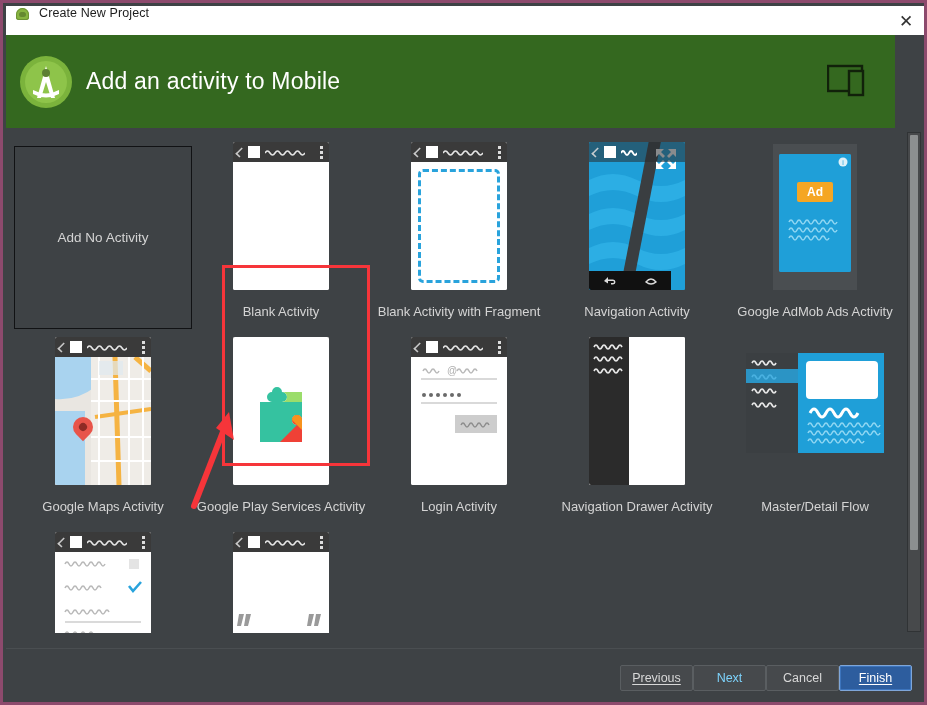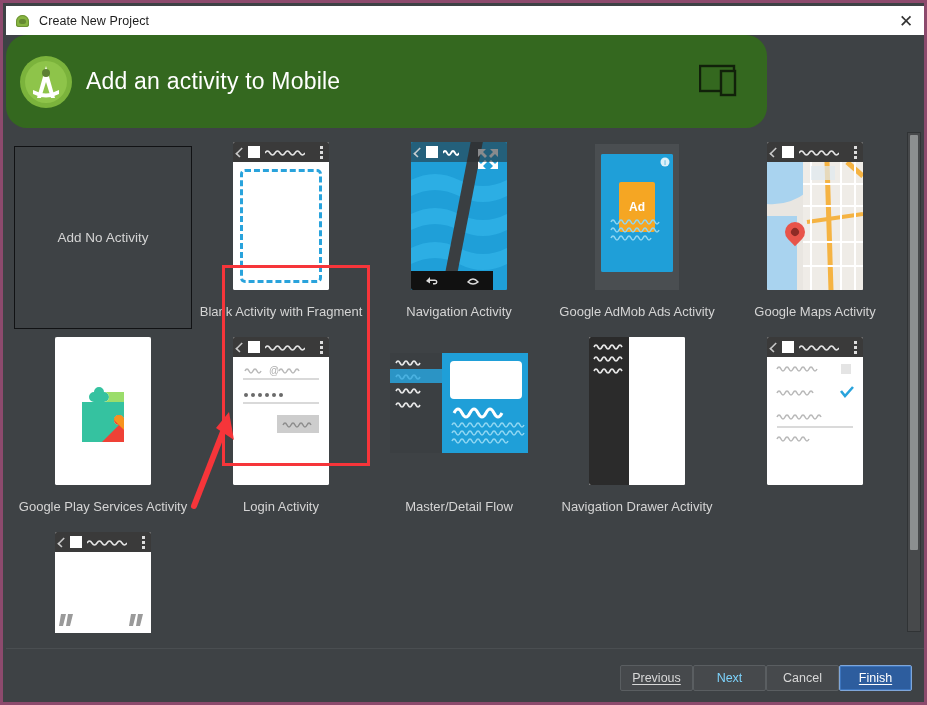--- a/index.html
+++ b/index.html
@@ -26,21 +26,21 @@
   }
 
   
   .titlebar {
     position: absolute;
     left: 3px; top: 3px;
     width: 921px;
     height: 29px;
     background: #ffffff;
     display: flex;
-    align-items: center;
+    align-items: flex-start;
     box-sizing: border-box;
   }
   .titlebar-icon {
     width: 16px; height: 16px;
     margin-left: 9px; margin-right: 8px;
     position: relative;
     flex: 0 0 auto;
   }
   .titlebar-icon .droid {
     position: absolute;
@@ -74,27 +74,26 @@
     font-size: 17px;
     color: #333;
     line-height: 1;
     cursor: pointer;
   }
 
   
   .header {
     position: absolute;
     left: 3px; top: 32px;
-    width: 761px;
+    width: 889px;
     height: 93px;
     background: #34681f;
     display: flex;
     align-items: center;
     box-sizing: border-box;
-    border-radius: 21px;
   }
   .header-logo {
     position: relative;
     width: 52px; height: 52px;
     margin-left: 14px;
     flex: 0 0 auto;
   }
   .header-logo .circle {
     position: absolute;
     left: 0; top: 0;
@@ -276,21 +275,21 @@
 
   
   .admob-screen { position:absolute; inset:0; background:#1f9fd8; }
   .ad-badge {
     position: absolute;
     left: 50%; top: 28px;
     transform: translateX(-50%);
     background: #f5a623;
     color: #ffffff;
     font-size: 12px;
-    padding: 18px 10px;
+    padding: 3px 10px;
     border-radius: 2px;
     font-weight: bold;
   }
   .pin {
     position: absolute;
     left: 18px; top: 60px;
     width: 20px; height: 20px;
     background: #e8544a;
     border-radius: 50% 50% 50% 0;
     transform: rotate(-45deg);
@@ -433,20 +432,40 @@
   <div class="content">
     <div class="gallery">
       <div class="grid">
 
         <div class="cell" style="padding-top:12px;">
           <div class="no-activity">
             <span>Add No Activity</span>
           </div>
         </div>
 
+        <div class="cell">
+          <div class="thumb">
+            <div class="phone">
+              <div class="appbar">
+                <div class="back"></div>
+                <div class="sq"></div>
+                <svg class="squig" viewBox="0 0 40 7" preserveAspectRatio="none">
+                  <path d="M0 4 q2.5 -4 5 0 t5 0 t5 0 t5 0 t5 0 t5 0 t5 0 t5 0" stroke="#e6e6e6" stroke-width="1.6" fill="none"></path>
+                </svg>
+                <div class="dots">
+                    <i></i>
+                    <i></i>
+                    <i></i>
+                  </div>
+              </div>
+              <div class="screen"></div>
+            </div>
+          </div>
+          <div class="cell-label">Blank Activity</div>
+        </div>
 
         <div class="cell">
           <div class="thumb">
             <div class="phone">
               <div class="appbar">
                 <div class="back"></div>
                 <div class="sq"></div>
                 <svg class="squig" viewBox="0 0 40 7" preserveAspectRatio="none">
                   <path d="M0 4 q2.5 -4 5 0 t5 0 t5 0 t5 0 t5 0 t5 0 t5 0 t5 0" stroke="#e6e6e6" stroke-width="1.6" fill="none"></path>
                 </svg>
@@ -617,20 +636,54 @@
                   <rect x="44" y="58" width="42" height="18" fill="#cdcdcd"></rect>
                   <path d="M50 68 q2 -4 4 0 t4 0 t4 0 t4 0 t4 0 t4 0 t4 0" stroke="#8d8d8d" stroke-width="1.5" fill="none"></path>
                 </svg>
               </div>
             </div>
           </div>
           <div class="cell-label">Login Activity</div>
         </div>
 
         <div class="cell">
+          <div class="thumb">
+            <div class="phone">
+              <div class="appbar">
+                <div class="burger">
+                    <i></i>
+                    <i></i>
+                    <i></i>
+                  </div>
+                <div class="sq"></div>
+                <svg class="squig" viewBox="0 0 40 7" preserveAspectRatio="none">
+                  <path d="M0 4 q2.5 -4 5 0 t5 0 t5 0 t5 0 t5 0 t5 0 t5 0 t5 0" stroke="#e6e6e6" stroke-width="1.6" fill="none"></path>
+                </svg>
+                <div class="dots">
+                    <i></i>
+                    <i></i>
+                    <i></i>
+                  </div>
+              </div>
+              <div class="screen nd-wrap">
+                <div class="nd-left">
+                  <svg width="40" height="128" viewBox="0 0 40 128">
+                    <path d="M5 10 q2 -4 4 0 t4 0 t4 0 t4 0 t4 0 t4 0 t4 0" stroke="#e8e8e8" stroke-width="1.7" fill="none"></path>
+                    <path d="M5 22 q2 -4 4 0 t4 0 t4 0 t4 0 t4 0 t4 0 t4 0" stroke="#e8e8e8" stroke-width="1.7" fill="none"></path>
+                    <path d="M5 34 q2 -4 4 0 t4 0 t4 0 t4 0 t4 0 t4 0 t4 0" stroke="#e8e8e8" stroke-width="1.7" fill="none"></path>
+                  </svg>
+                </div>
+                <div class="nd-right"></div>
+              </div>
+            </div>
+          </div>
+          <div class="cell-label">Navigation Drawer Activity</div>
+        </div>
+
+        <div class="cell">
           <div class="thumb" style="width:138px;">
             <div style="position:absolute; left:0; top:16px; width:138px; height:100px; background:#3b3f42;"></div>
             <div class="md-wrap" style="left:0; top:16px; width:138px; height:100px;">
               <div class="md-left">
                 <svg width="52" height="100" viewBox="0 0 52 100">
                   <path d="M6 10 q2 -4 4 0 t4 0 t4 0 t4 0 t4 0 t4 0" stroke="#e8e8e8" stroke-width="1.7" fill="none"></path>
                   <path d="M6 24 q2 -4 4 0 t4 0 t4 0 t4 0 t4 0 t4 0" stroke="#ffffff" stroke-width="1.7" fill="none"></path>
                   <path d="M6 38 q2 -4 4 0 t4 0 t4 0 t4 0 t4 0 t4 0" stroke="#e8e8e8" stroke-width="1.7" fill="none"></path>
                   <path d="M6 52 q2 -4 4 0 t4 0 t4 0 t4 0 t4 0 t4 0" stroke="#e8e8e8" stroke-width="1.7" fill="none"></path>
                 </svg>
@@ -641,54 +694,20 @@
                 <svg width="86" height="44" viewBox="0 0 86 44" style="position:absolute; left:6px; top:52px;">
                   <path d="M6 8 q4 -8 8 0 t8 0 t8 0 t8 0 t8 0 t8 0" stroke="#ffffff" stroke-width="3" fill="none"></path>
                   <path d="M4 20 q2 -4 4 0 t4 0 t4 0 t4 0 t4 0 t4 0 t4 0 t4 0 t4 0 t4 0 t4 0 t4 0 t4 0 t4 0 t4 0 t4 0 t4 0 t4 0" stroke="#8fd6f2" stroke-width="1.6" fill="none"></path>
                   <path d="M4 28 q2 -4 4 0 t4 0 t4 0 t4 0 t4 0 t4 0 t4 0 t4 0 t4 0 t4 0 t4 0 t4 0 t4 0 t4 0 t4 0 t4 0 t4 0 t4 0" stroke="#8fd6f2" stroke-width="1.6" fill="none"></path>
                   <path d="M4 36 q2 -4 4 0 t4 0 t4 0 t4 0 t4 0 t4 0 t4 0 t4 0 t4 0 t4 0 t4 0 t4 0 t4 0 t4 0" stroke="#8fd6f2" stroke-width="1.6" fill="none"></path>
                 </svg>
               </div>
             </div>
           </div>
           <div class="cell-label">Master/Detail Flow</div>
-        </div>
-
-        <div class="cell">
-          <div class="thumb">
-            <div class="phone">
-              <div class="appbar">
-                <div class="burger">
-                    <i></i>
-                    <i></i>
-                    <i></i>
-                  </div>
-                <div class="sq"></div>
-                <svg class="squig" viewBox="0 0 40 7" preserveAspectRatio="none">
-                  <path d="M0 4 q2.5 -4 5 0 t5 0 t5 0 t5 0 t5 0 t5 0 t5 0 t5 0" stroke="#e6e6e6" stroke-width="1.6" fill="none"></path>
-                </svg>
-                <div class="dots">
-                    <i></i>
-                    <i></i>
-                    <i></i>
-                  </div>
-              </div>
-              <div class="screen nd-wrap">
-                <div class="nd-left">
-                  <svg width="40" height="128" viewBox="0 0 40 128">
-                    <path d="M5 10 q2 -4 4 0 t4 0 t4 0 t4 0 t4 0 t4 0 t4 0" stroke="#e8e8e8" stroke-width="1.7" fill="none"></path>
-                    <path d="M5 22 q2 -4 4 0 t4 0 t4 0 t4 0 t4 0 t4 0 t4 0" stroke="#e8e8e8" stroke-width="1.7" fill="none"></path>
-                    <path d="M5 34 q2 -4 4 0 t4 0 t4 0 t4 0 t4 0 t4 0 t4 0" stroke="#e8e8e8" stroke-width="1.7" fill="none"></path>
-                  </svg>
-                </div>
-                <div class="nd-right"></div>
-              </div>
-            </div>
-          </div>
-          <div class="cell-label">Navigation Drawer Activity</div>
         </div>
 
         <div class="cell">
           <div class="thumb">
             <div class="phone">
               <div class="appbar">
                 <div class="back"></div>
                 <div class="sq"></div>
                 <svg class="squig" viewBox="0 0 40 7" preserveAspectRatio="none">
                   <path d="M0 4 q2.5 -4 5 0 t5 0 t5 0 t5 0 t5 0 t5 0 t5 0 t5 0" stroke="#e6e6e6" stroke-width="1.6" fill="none"></path>

